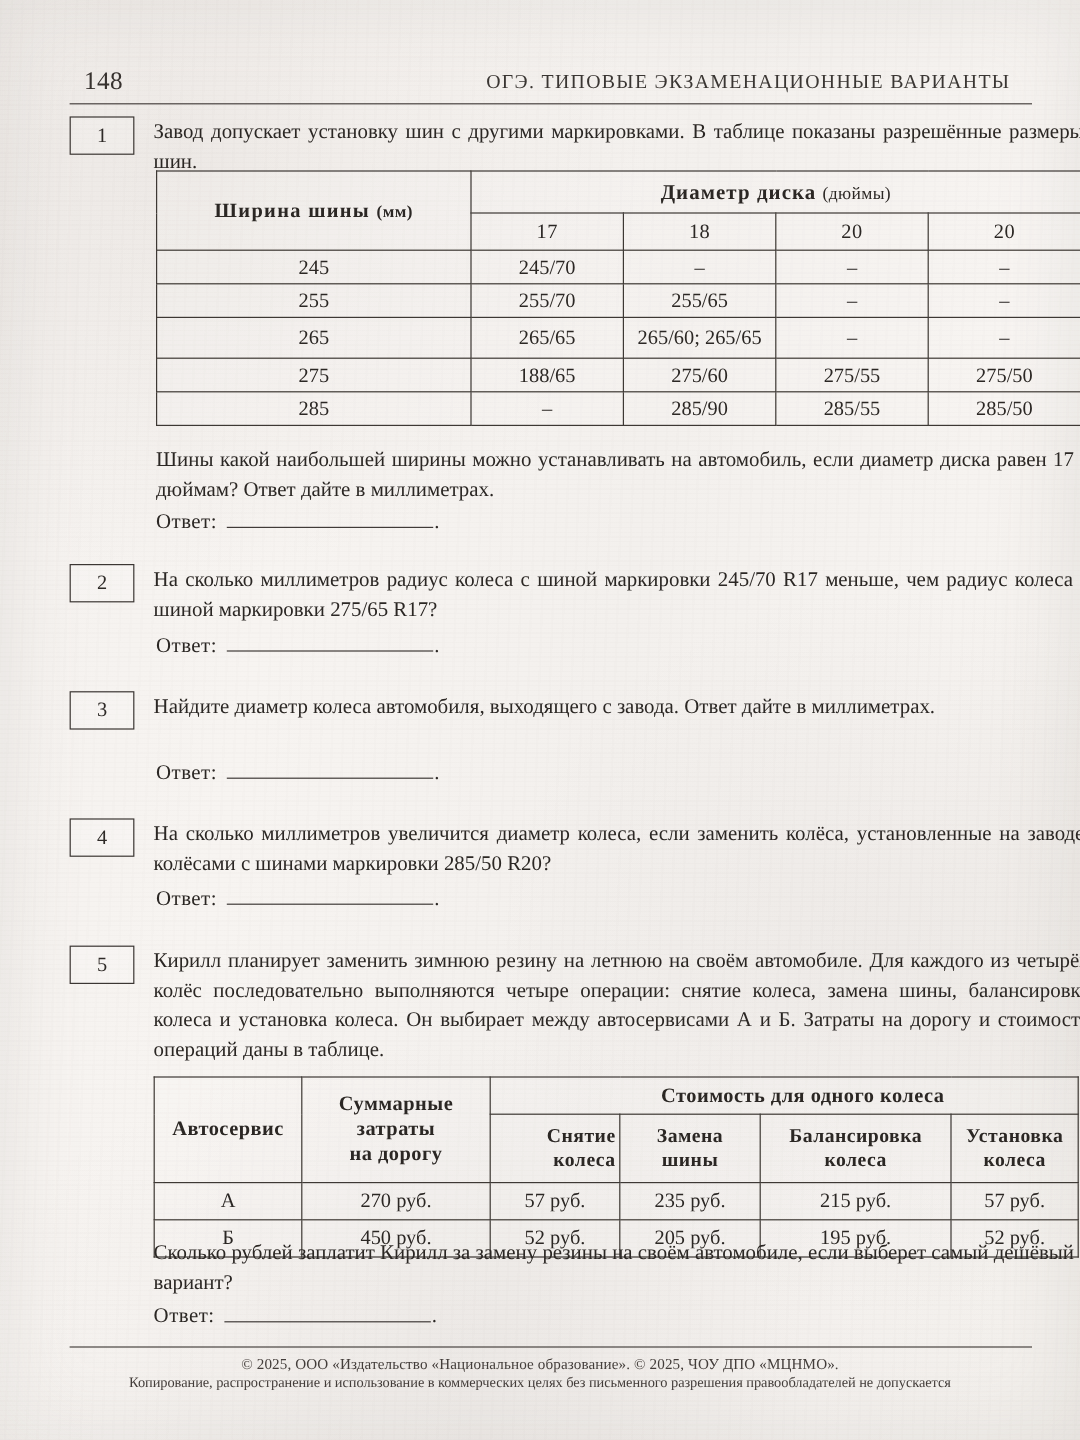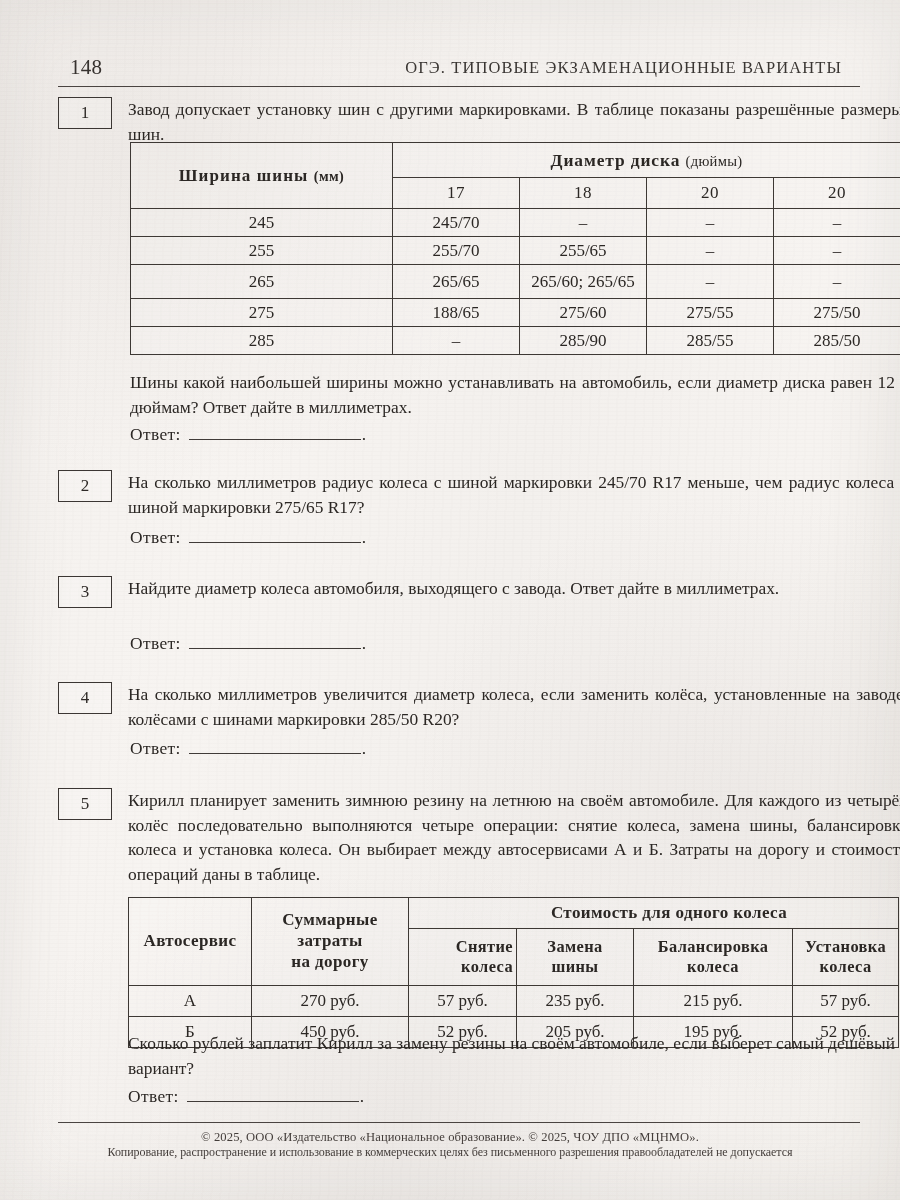--- a/index.html
+++ b/index.html
@@ -252,21 +252,21 @@
             <td>285</td>
             <td class="dash">–</td>
             <td>285/90</td>
             <td>285/55</td>
             <td>285/50</td>
           </tr>
         </tbody>
       </table>
     </div>
 
-    <div class="para" style="position:absolute; left:130px; top:370px; width:765px;">Шины какой наибольшей ширины можно устанавливать на автомобиль, если диаметр диска равен 12 дюймам? Ответ дайте в миллиметрах.</div>
+    <div class="para" style="position:absolute; left:130px; top:370px; width:765px;">Шины какой наибольшей ширины можно устанавливать на автомобиль, если диаметр диска равен 17 дюймам? Ответ дайте в миллиметрах.</div>
     <div class="answer" style="position:absolute; left:130px; top:424px;">
       <span class="lbl">Ответ:</span>
       <span class="blank"></span>
       <span class="dot">.</span>
     </div>
 
     <div class="task" style="left:58px; top:470px; width:790px;">
       <div class="tasknum">2</div>
       <div class="taskbody" style="top:0px; width:780px;">На сколько миллиметров радиус колеса с шиной маркировки 245/70 R17 меньше, чем радиус колеса с шиной маркировки 275/65 R17?</div>
     </div>

